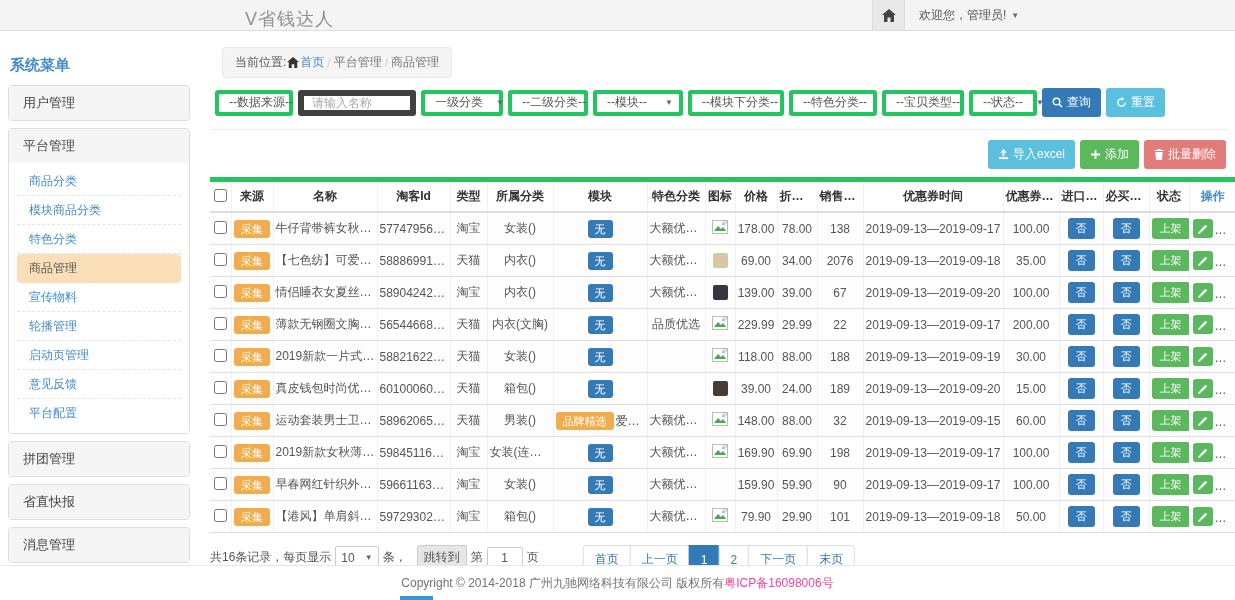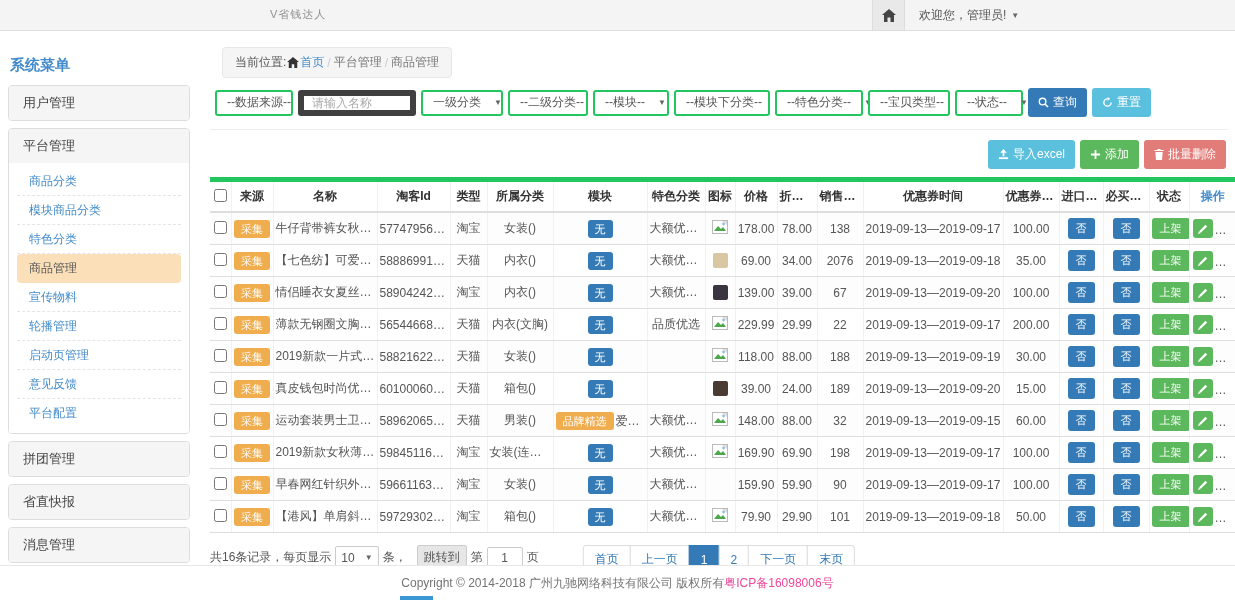--- a/index.html
+++ b/index.html
@@ -3,21 +3,21 @@
 <meta charset="utf-8">
 <style>
   * { box-sizing: border-box; margin: 0; padding: 0; }
   html,body { width:1235px; height:600px; }
   body {
     font-family: "Liberation Sans", "DejaVu Sans", sans-serif;
     background:#fff; color:#555; font-size:12px; position:relative; overflow:hidden;
   }
   
   .topbar { height:31px; background:#f4f4f4; border-bottom:1px solid #ddd; position:relative; }
-  .topbar .brand { position:absolute; left:245px; top:7px; font-size:11px; color:#919191; letter-spacing:1px;margin-left:25px; }
+  .topbar .brand { position:absolute; left:245px; top:7px; font-size:18px; color:#919191; letter-spacing:1px; }
   .topbar .right { position:absolute; right:0; top:0; height:30px; display:flex; align-items:stretch; }
   .topbar .home-box { width:33px; background:#e9e9e9; border-left:1px solid #ddd; border-right:1px solid #ddd;
     display:flex; align-items:center; justify-content:center; cursor:pointer; }
   .topbar .welcome { display:flex; align-items:center; padding:0 14px; color:#555; cursor:pointer; width:330px; }
   .caret-down { font-size:8px; color:#666; margin-left:5px; }
   
   .sidebar { position:absolute; left:8px; top:48px; width:182px; }
   .sidebar h2 { color:#428bca; font-size:15px; margin:8px 2px 10px 2px; font-weight:bold; }
   .panel { border:1px solid #ddd; border-radius:4px; margin-bottom:7px; overflow:hidden; background:#fff; }
   .panel-head { background:#f5f5f5; padding:8px 14px; color:#444; cursor:pointer; font-size:13px; }
@@ -27,21 +27,21 @@
   .panel-body .subitem:last-child { border-bottom:none; }
   .panel-body .subitem.active { background:#fbdfb9; border-radius:4px; color:#555; border-bottom-color:transparent; }
   
   .main { position:absolute; left:210px; top:38px; width:1018px; }
   .breadcrumb { display:inline-flex; align-items:center; gap:1px; background:#f5f5f5; border:1px solid #e7e7e7;
     border-radius:4px; padding:6px 12px; margin:9px 0 10px 12px; color:#555; }
   .breadcrumb .link { color:#428bca; cursor:pointer; }
   .breadcrumb .sep { color:#ccc; margin:0 2px; }
   .breadcrumb .dim { color:#777; }
   .filters { display:flex; align-items:center; gap:5px; padding-left:5px; flex-wrap:nowrap; }
-  .selectbox { height:26px; border:2px solid #22c55e; border-radius:3px; background:#fff; display:flex; align-items:center;
+  .selectbox { height:26px; border:4px solid #22c55e; border-radius:3px; background:#fff; display:flex; align-items:center;
     justify-content:space-between; padding:0 6px 0 10px; color:#555; cursor:pointer; }
   .selectbox .lbl { white-space:nowrap; margin-right:8px; }
   .textinput { height:26px; width:118px; border:6px solid #404040; border-radius:3px; padding:0 8px; font-size:12px; color:#ec4899;
     font-family:"Liberation Sans", sans-serif; }
   .textinput::placeholder { color:#aaa; }
   .btn { display:inline-flex; align-items:center; gap:4px; border:none; border-radius:3px; color:#fff; font-size:12px;
     padding:6px 10px; cursor:pointer; font-family:"Liberation Sans", sans-serif; }
   .btn-primary { background:#337ab7; }
   .btn-info { background:#5bc0de; }
   .btn-success { background:#5cb85c; }
@@ -167,21 +167,21 @@
       </div>
       <input class="textinput" placeholder="请输入名称" style="">
       <div class="selectbox" style="width: 82px;">
         <span class="lbl">一级分类</span>
         <span class="caret-down">▼</span>
       </div>
       <div class="selectbox" style="width: 80px;">
         <span class="lbl">--二级分类--</span>
         <span class="caret-down">▼</span>
       </div>
-      <div class="selectbox" style="width: 76px;">
+      <div class="selectbox" style="width: 90px;">
         <span class="lbl">--模块--</span>
         <span class="caret-down">▼</span>
       </div>
       <div class="selectbox" style="width: 96px;">
         <span class="lbl">--模块下分类--</span>
         <span class="caret-down">▼</span>
       </div>
       <div class="selectbox" style="width: 88px;">
         <span class="lbl">--特色分类--</span>
         <span class="caret-down">▼</span>

